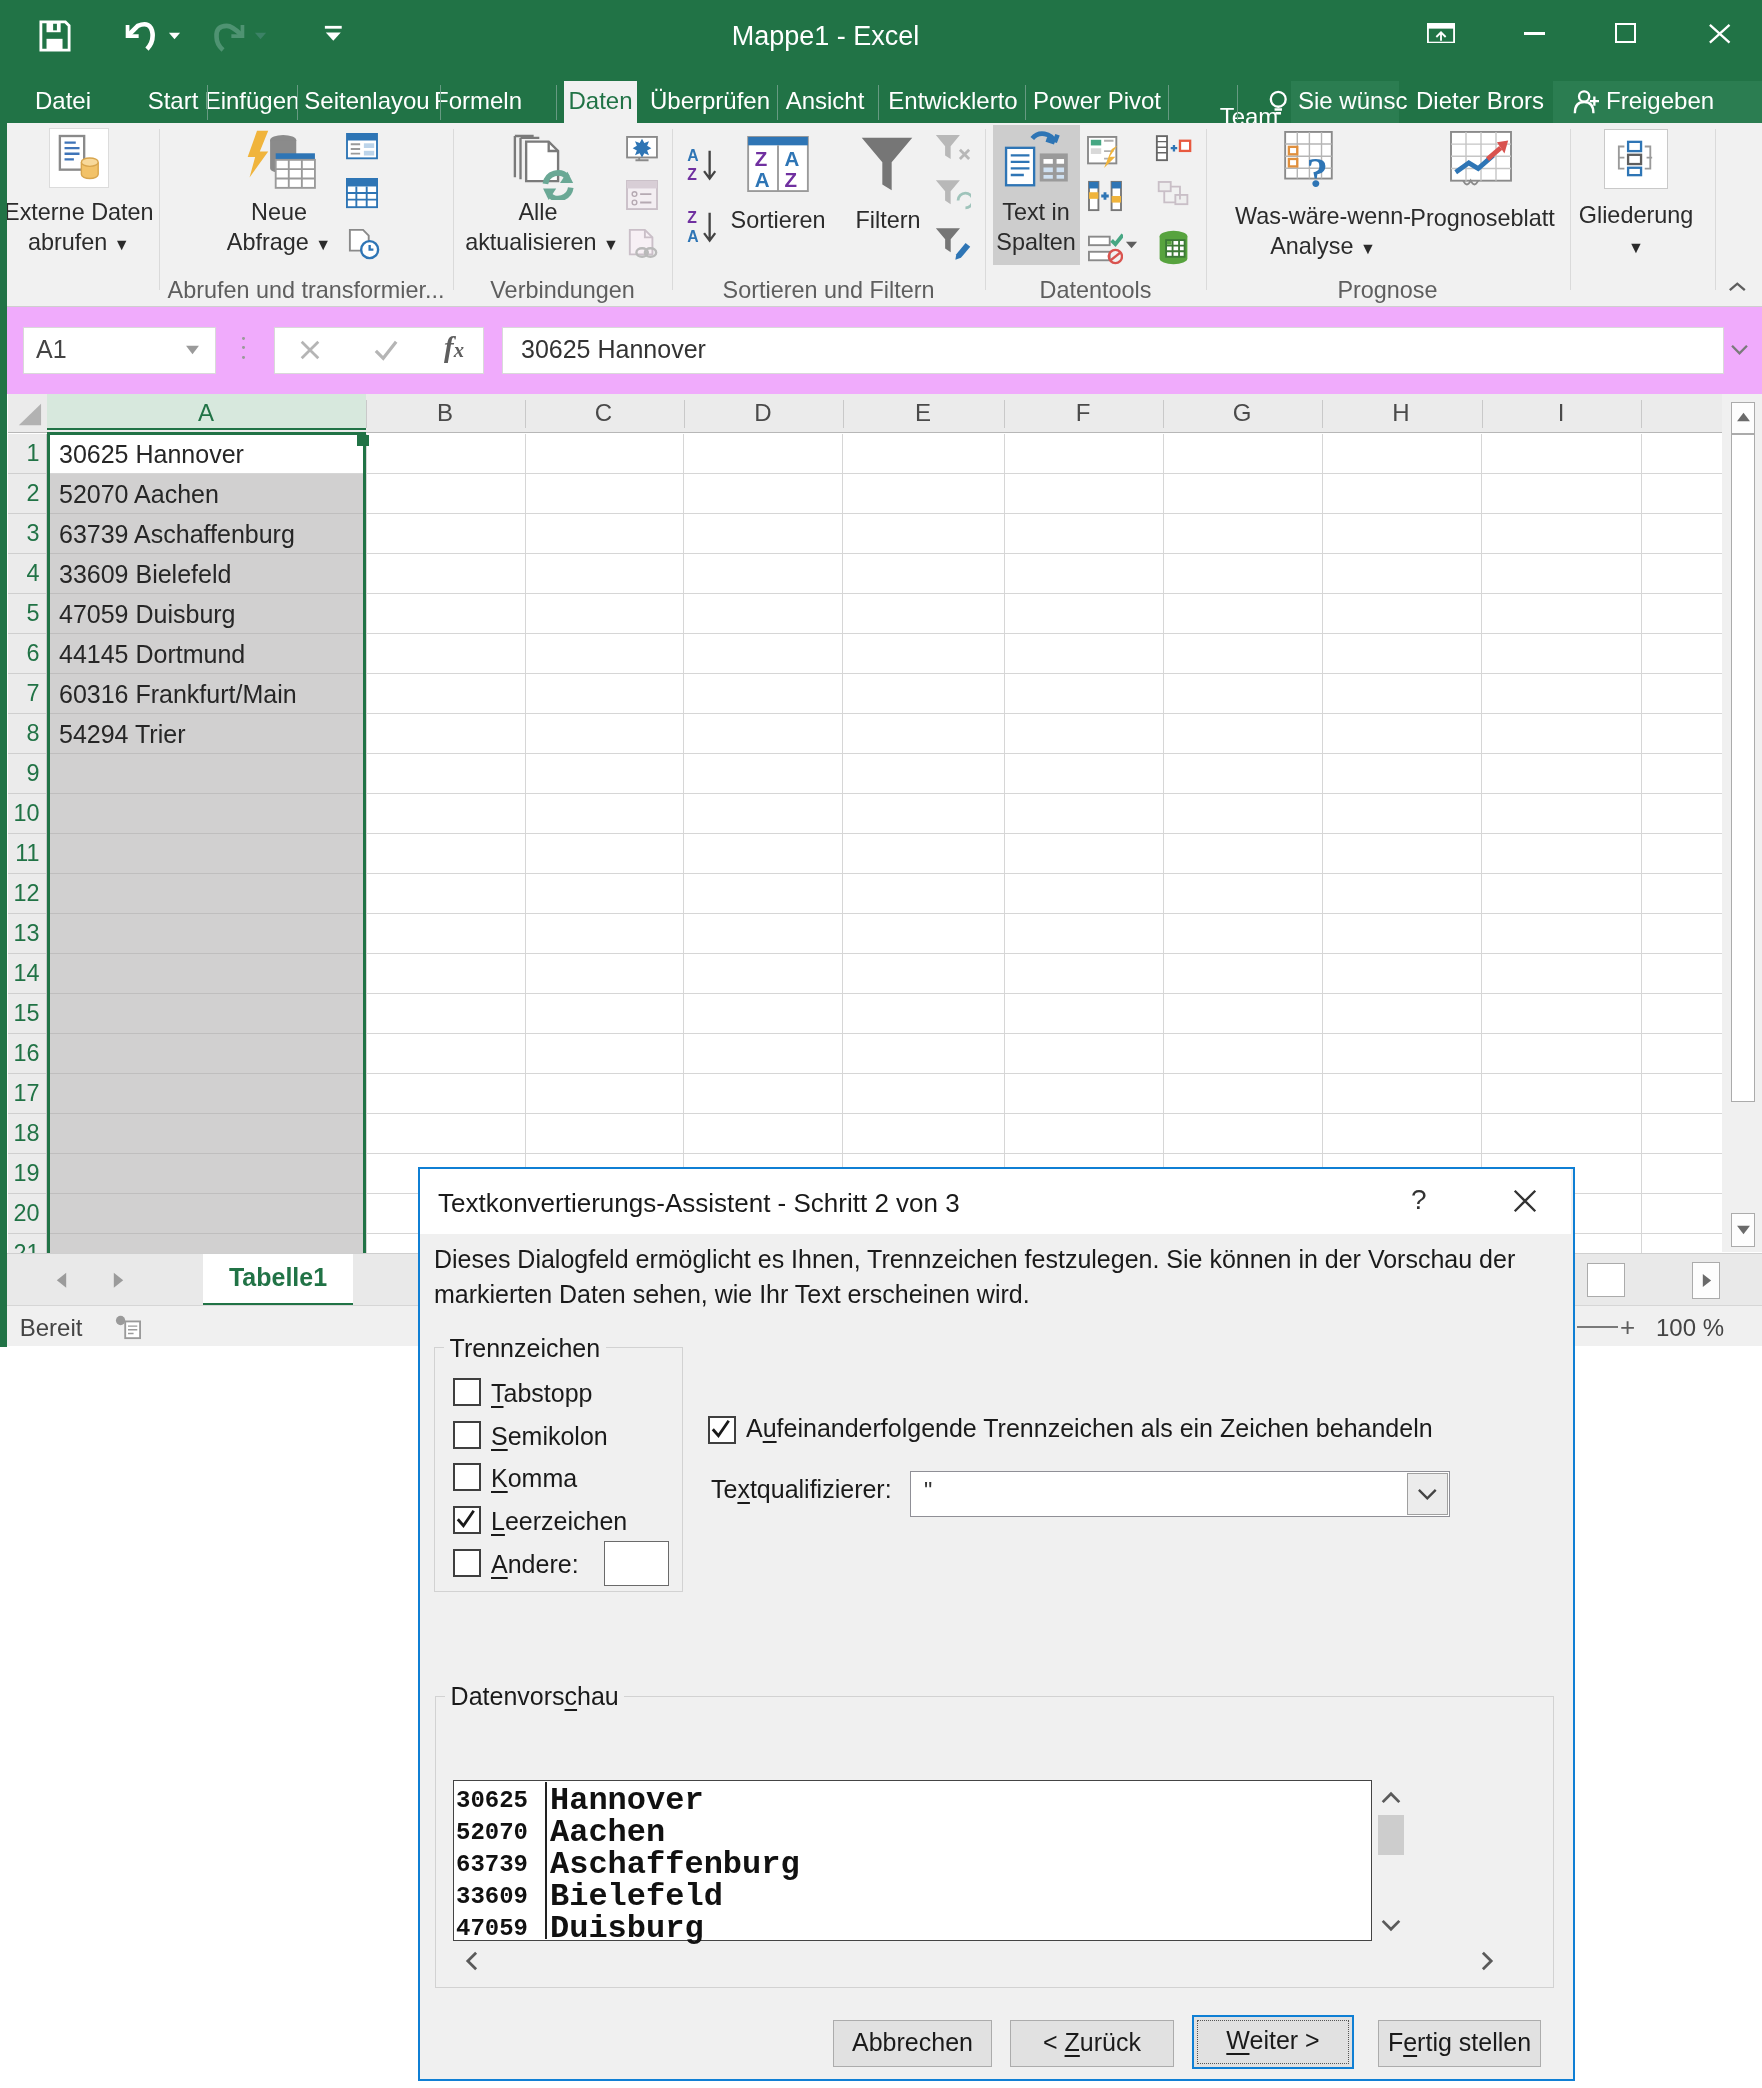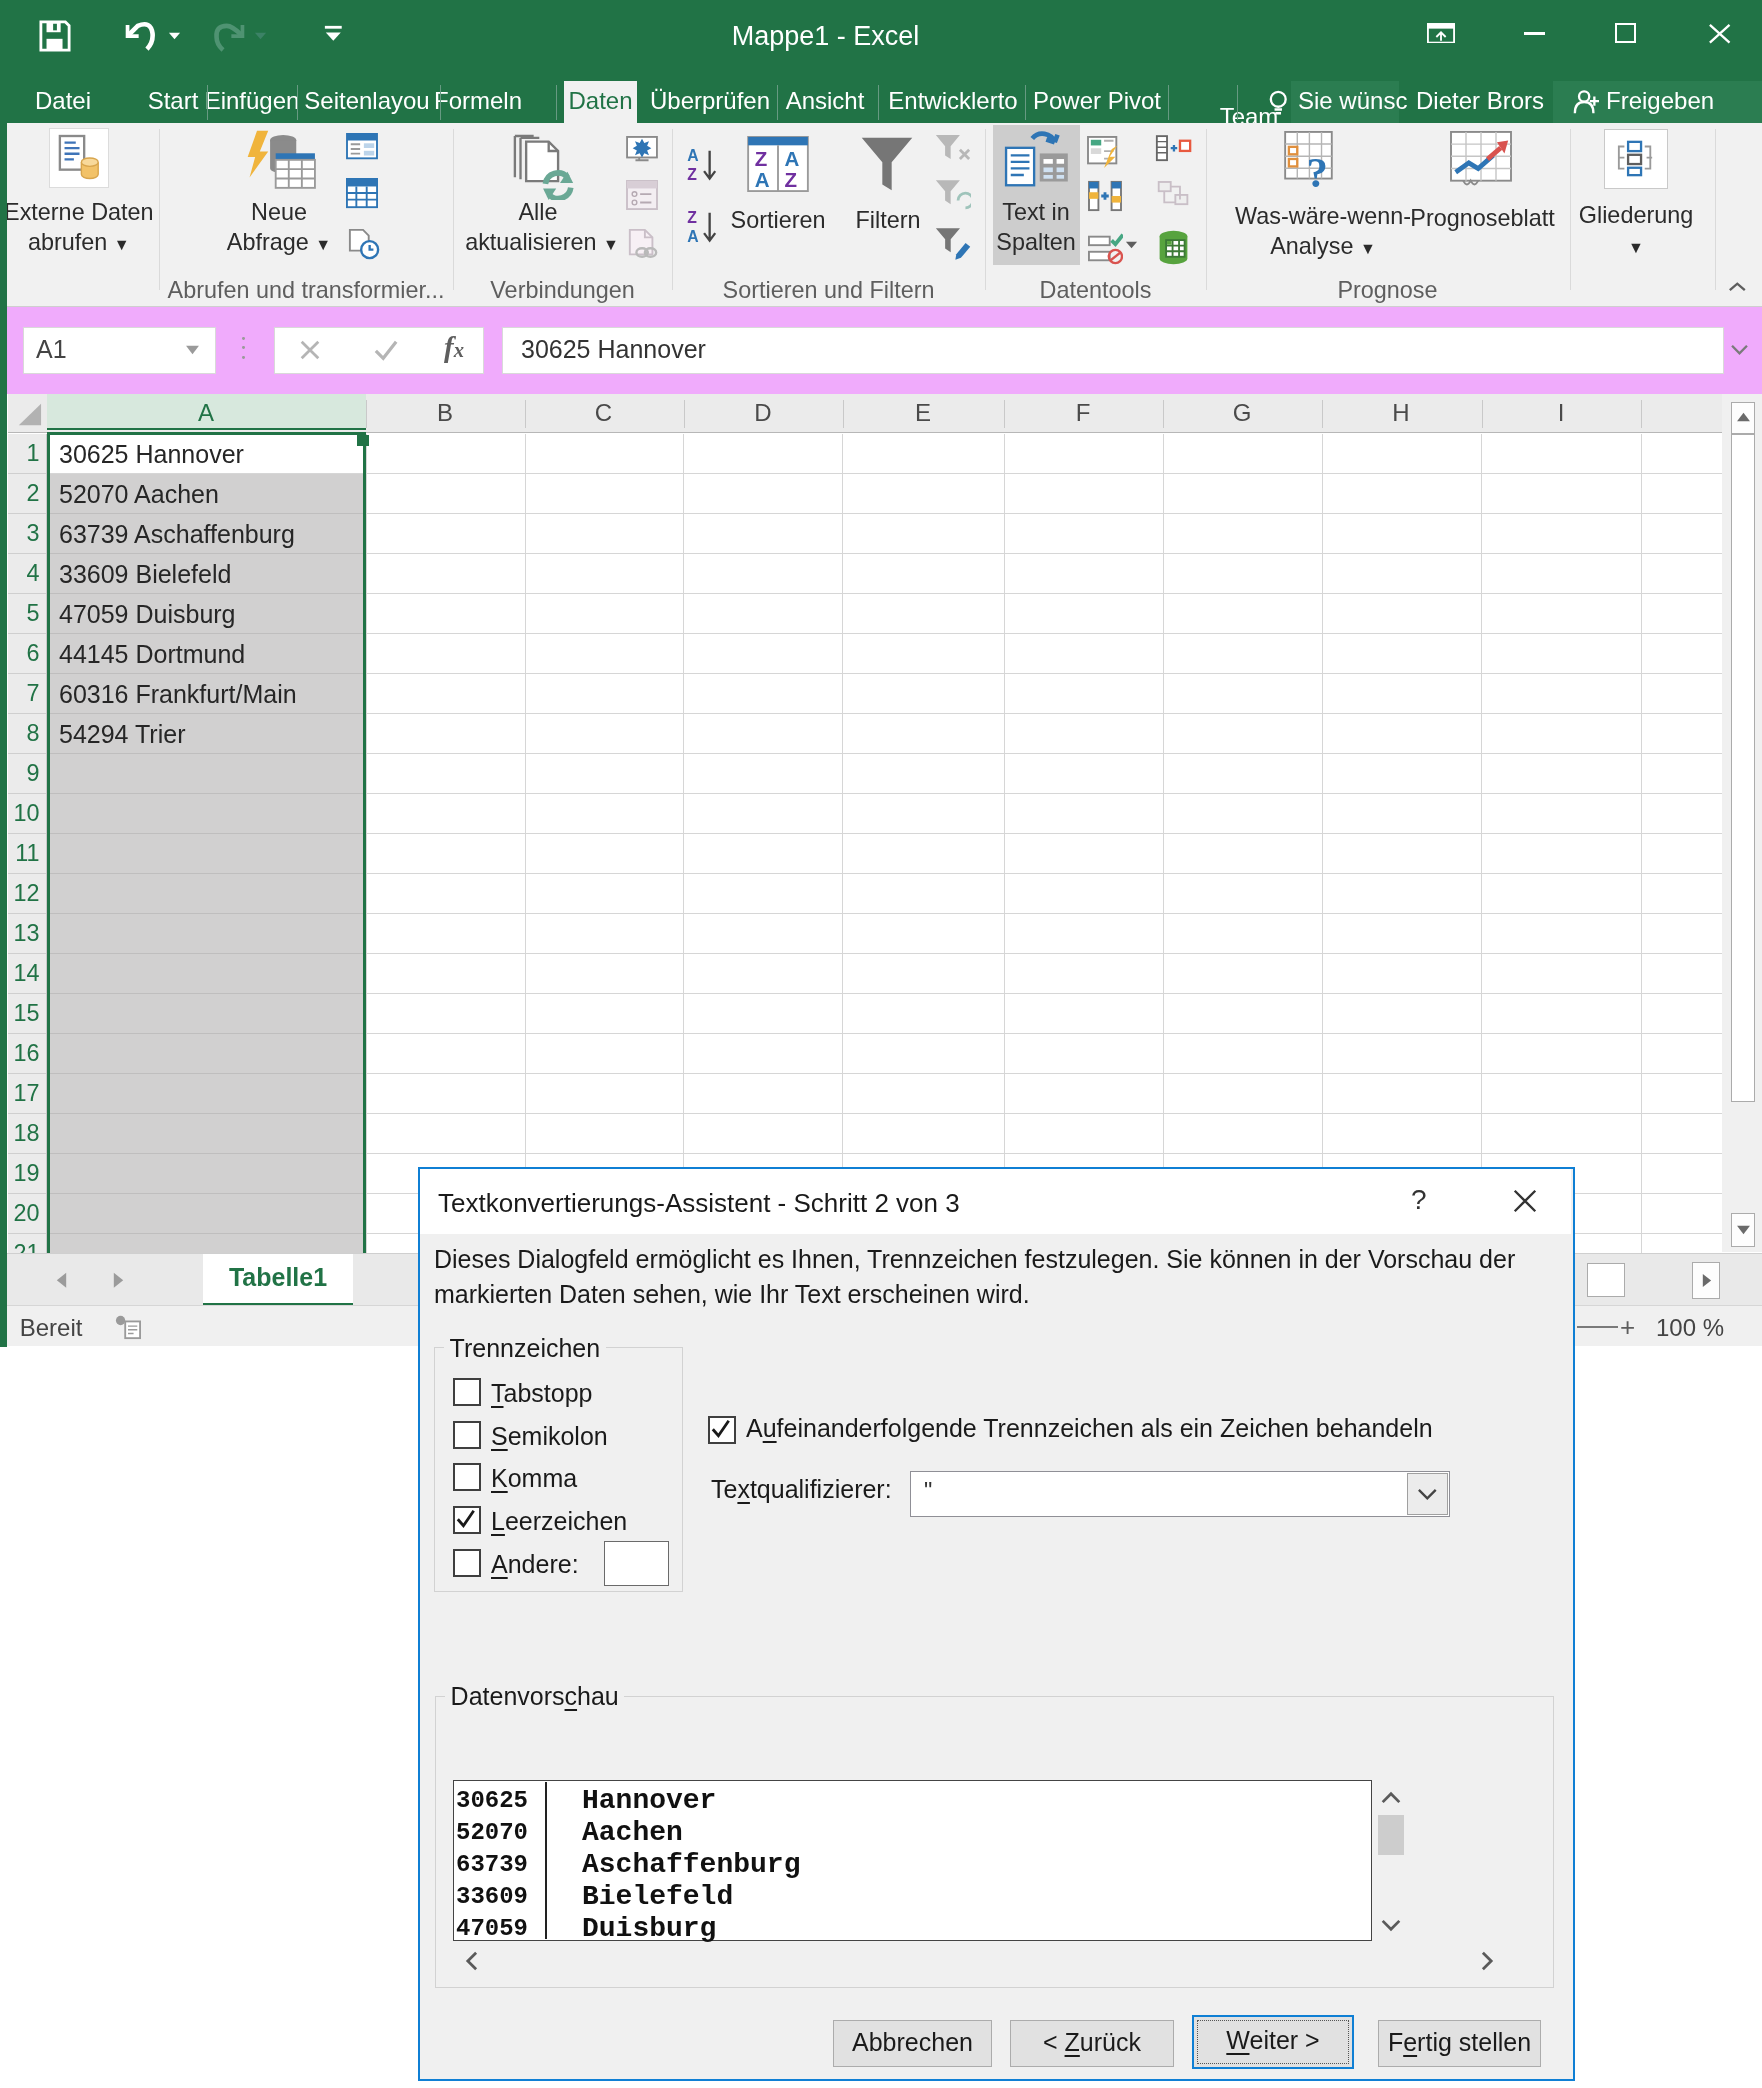--- a/index.html
+++ b/index.html
@@ -519,21 +519,21 @@
 
     <div class="gbox" style="left:15px;top:527px;width:1119px;height:292px;"></div>
     <div class="dlabel" style="left:25px;top:513px;background:#f0f0f0;padding:0 5.6px;">Datenvors<u class="mn">c</u>hau</div>
     <div class="abs" style="left:33px;top:611px;width:919px;height:161px;background:#fff;border:1.9px solid #444;"></div>
     <div class="abs" style="left:125px;top:613px;width:1.9px;height:157px;background:#222;"></div>
     <div class="abs" id="preview" style="left:36px;top:616px;font-family:'Liberation Mono',monospace;font-size:24px;font-weight:bold;color:#111;line-height:32px;white-space:pre;">30625
 52070
 63739
 33609
 47059</div>
-    <div class="abs" style="left:130px;top:616px;font-family:'Liberation Mono',monospace;font-size:28px;font-weight:bold;color:#111;line-height:32px;white-space:pre;margin-left:32px;">Hannover
+    <div class="abs" style="left:130px;top:616px;font-family:'Liberation Mono',monospace;font-size:32px;font-weight:bold;color:#111;line-height:32px;white-space:pre;">Hannover
 Aachen
 Aschaffenburg
 Bielefeld
 Duisburg</div>
 
     <svg class="abs" style="left:959px;top:620px" width="24" height="17" viewBox="0 0 26 18">
         <path d="M4 14 l9 -9 l9 9" fill="none" stroke="#5a5a5a" stroke-width="3"></path>
       </svg>
     <div class="abs" style="left:958px;top:646px;width:26px;height:40px;background:#cdcdcd;"></div>
     <svg class="abs" style="left:959px;top:748px" width="24" height="17" viewBox="0 0 26 18">

